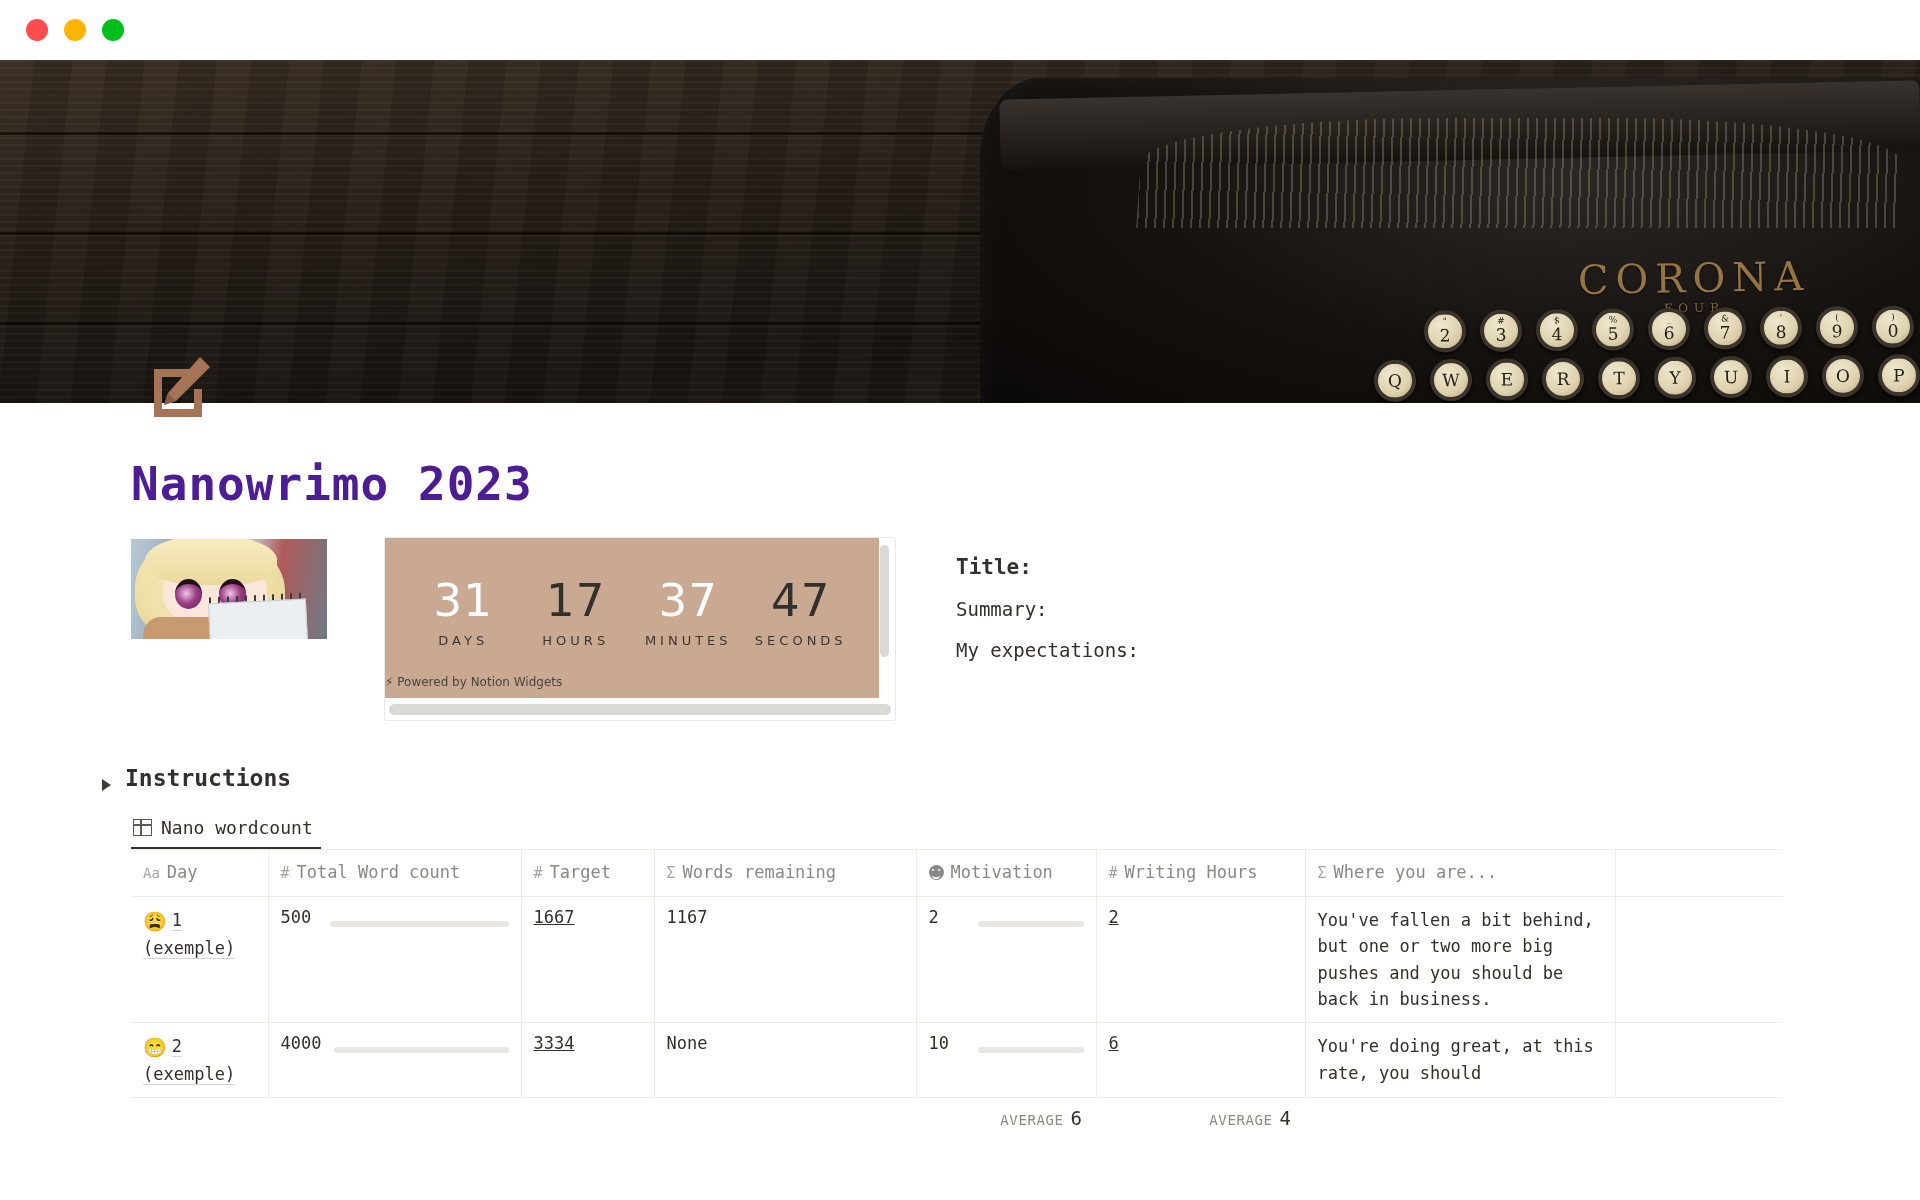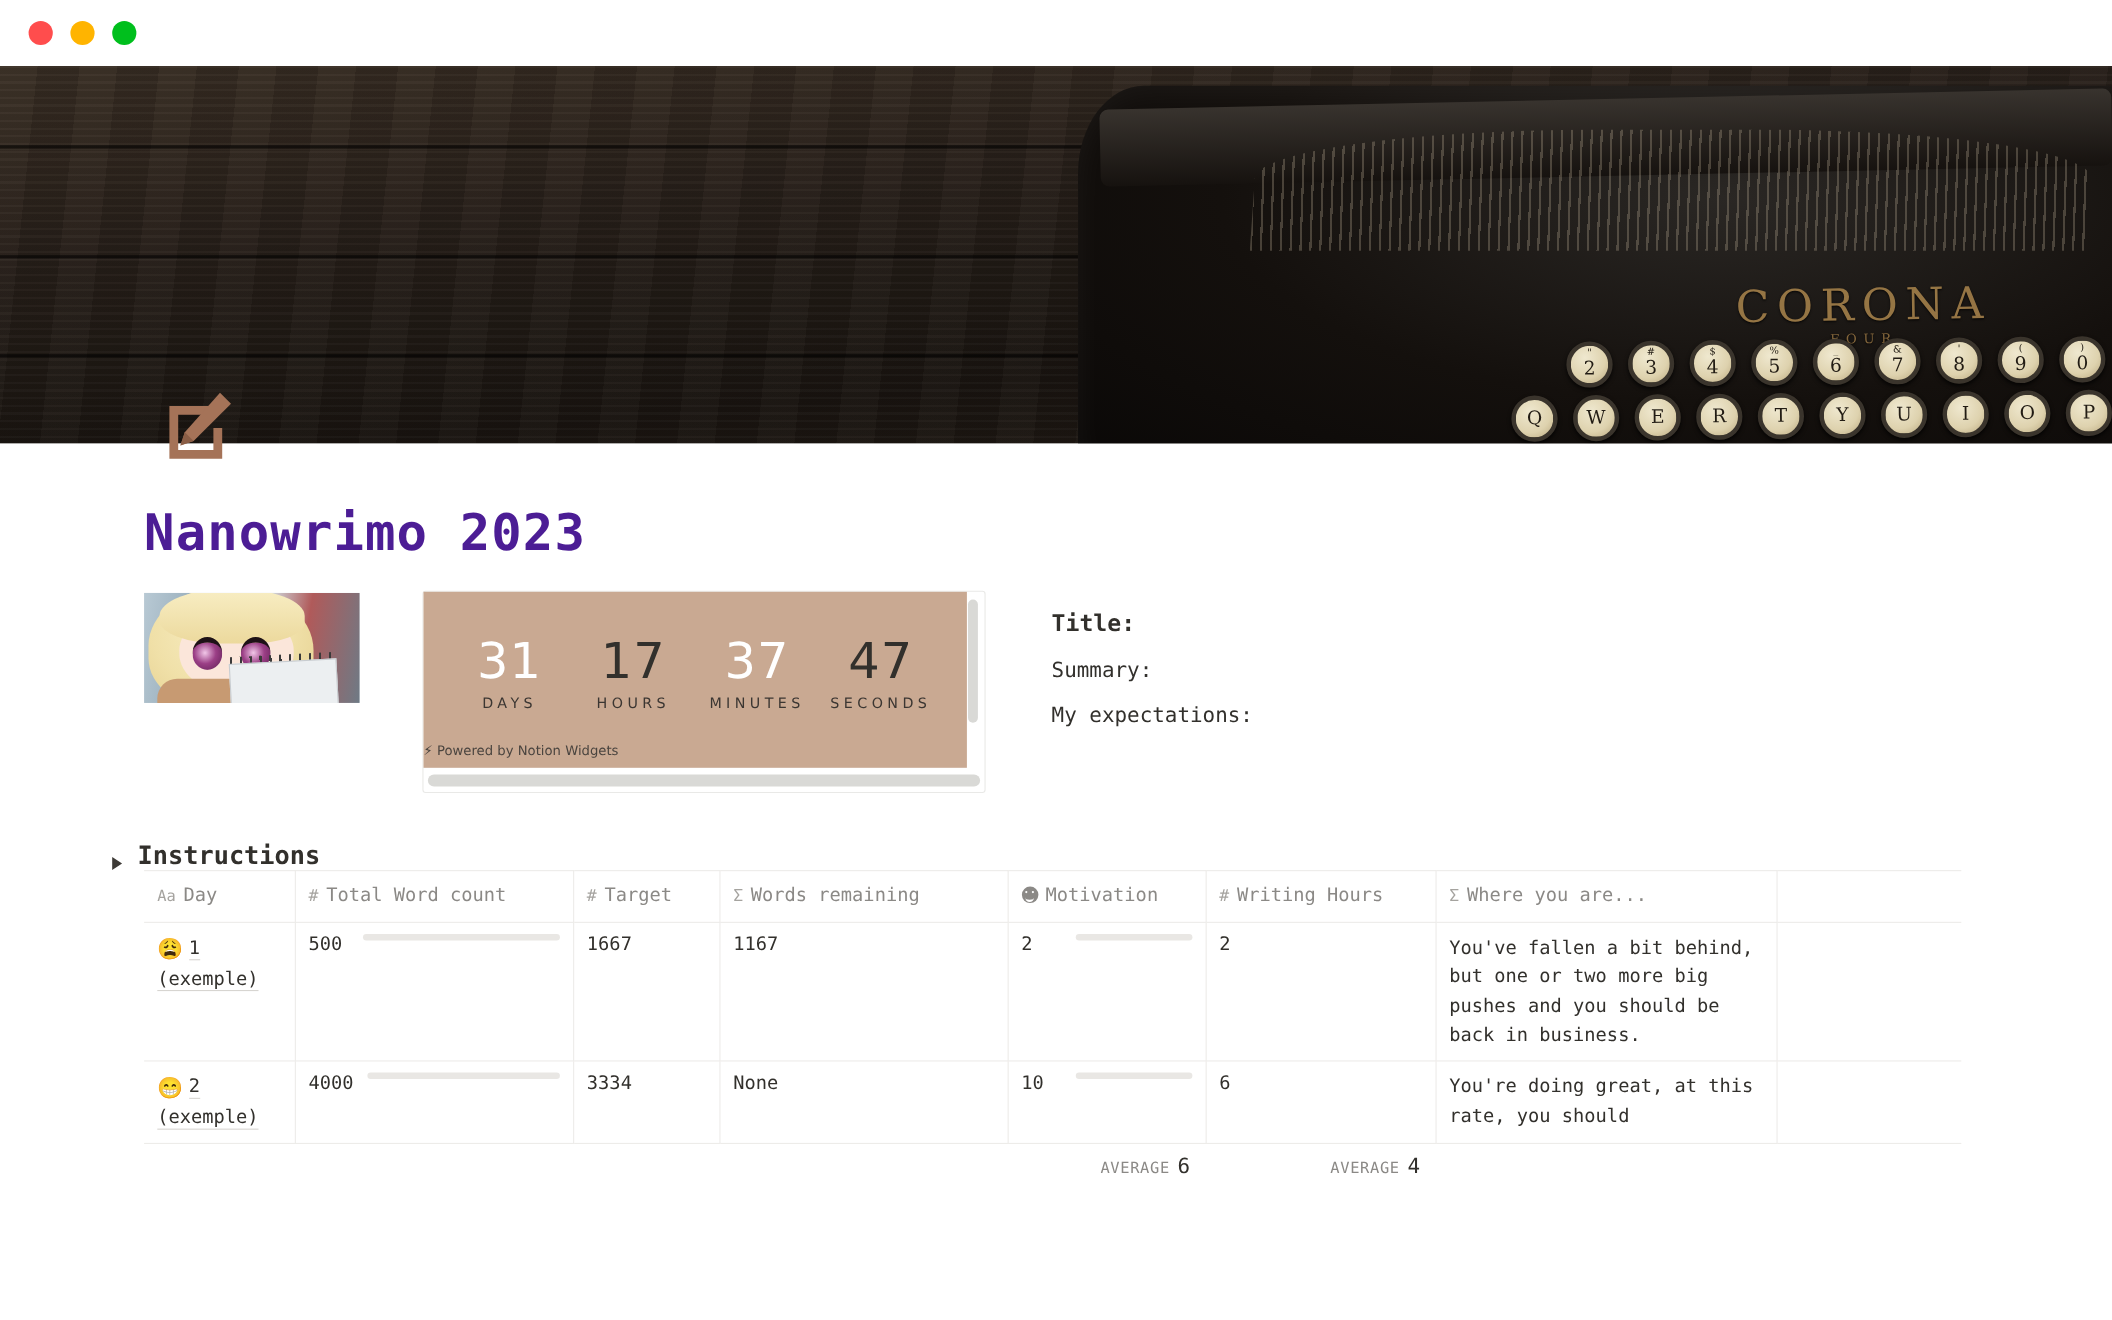--- a/index.html
+++ b/index.html
@@ -311,35 +311,35 @@
   }
   .smiley:after {
     content:""; position:absolute; left:3.5px; top:8px; width:8px; height:4px;
     border-bottom: 2px solid #fff; border-radius: 0 0 8px 8px;
   }
 
   .cell-day { line-height: 1.5; }
   .cell-day .emoji { font-size: 19px; margin-right: 5px; vertical-align: -2px; }
   .cell-day .lnk { border-bottom: 1px solid #d7d5d1; }
 
-  .bar-cell { display: flex; align-items: flex-start; gap: 13px; }
+  .bar-cell { display: flex; align-items: flex-end; gap: 13px; }
   .bar-cell .val { min-width: 36px; }
   .track {
     flex: 1 1 auto;
     height: 6px;
     background: #e9e7e4;
     border-radius: 4px;
     position: relative;
     overflow: hidden;
     max-width: 190px;
   }
   .track .fill { height: 100%; border-radius: 4px; }
   .fill.brown { background: #a9735a; }
   .fill.pink  { background: #bf6a9b; }
-  .num-right { text-align: center; }
+  .num-right { text-align: center; text-decoration: underline; }
 
   .msg { line-height: 1.55; }
 
   
   .agg-row {
     margin-left: 131px;
     width: 1652px;
     display: flex;
     font-size: 16px;
     color: #8b8986;
@@ -476,20 +476,26 @@
       <div class="n-line">Summary:</div>
       <div class="n-line">My expectations:</div>
     </div>
   </div>
 
   <div class="toggle-row">
     <span class="toggle-tri"></span>
     <span class="toggle-label">Instructions</span>
   </div>
 
+  <div class="db-tab-bar">
+    <div class="db-tab">
+      <span class="tbl-icon"></span>
+      <span>Nano wordcount</span>
+    </div>
+  </div>
 
   <table class="nano">
     <colgroup>
       <col style="width:137px">
         <col style="width:253px">
         <col style="width:133px">
       <col style="width:262px">
         <col style="width:180px">
         <col style="width:209px">
       <col style="width:310px">

